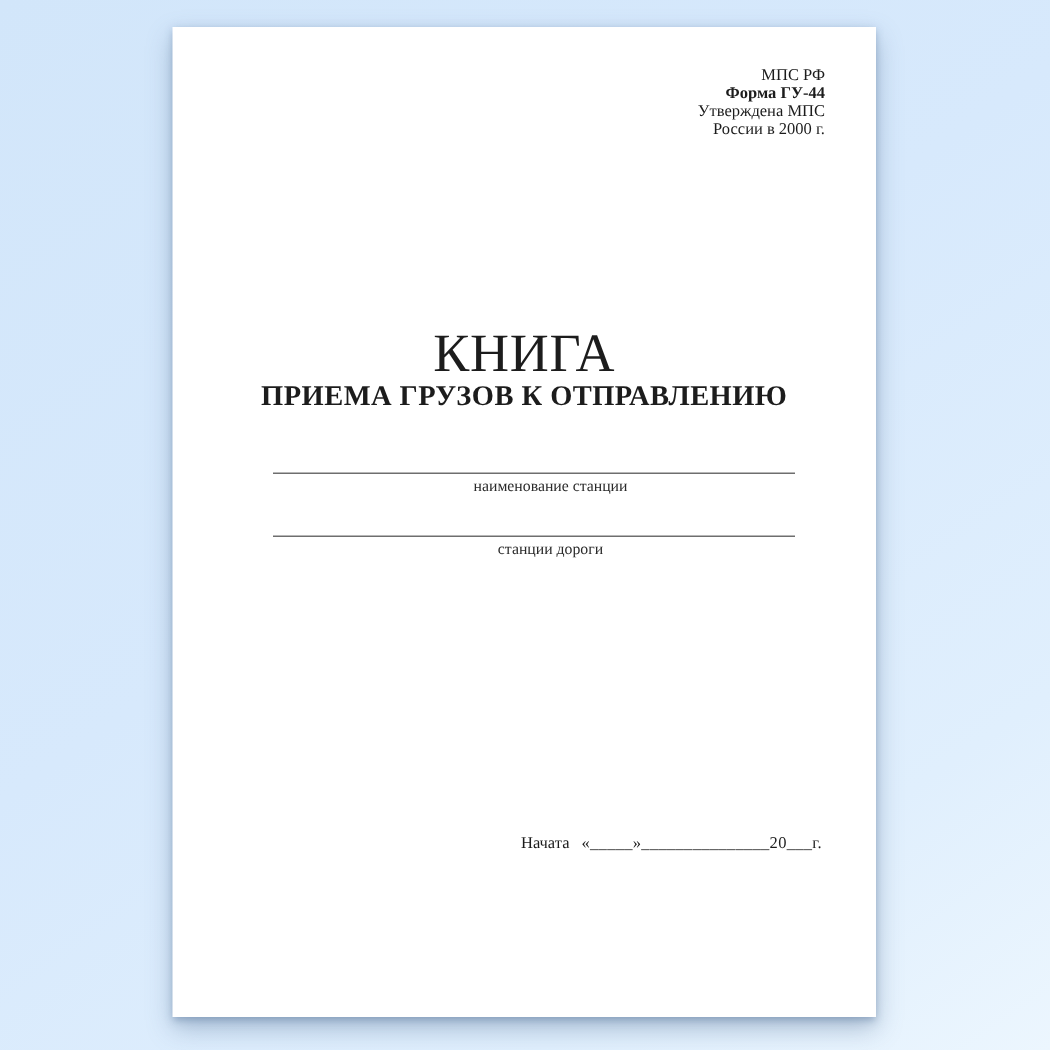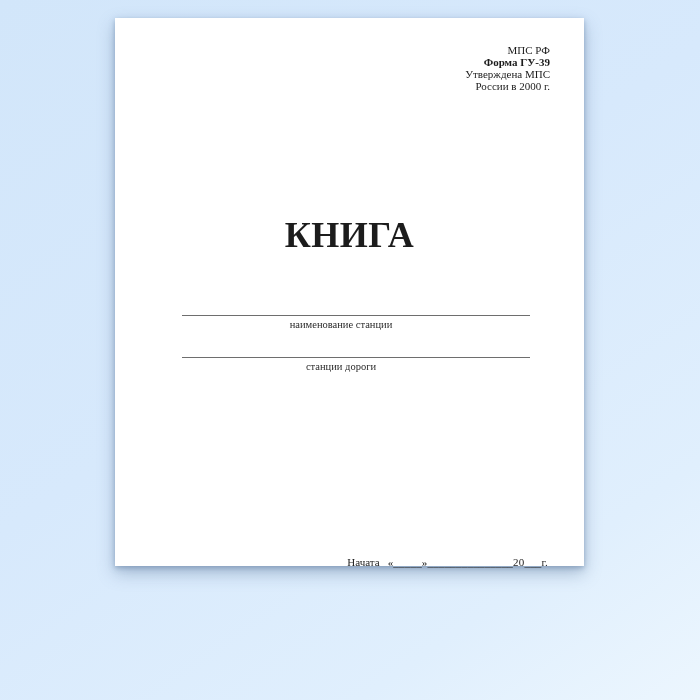--- a/index.html
+++ b/index.html
@@ -13,21 +13,21 @@
     background: linear-gradient(145deg, #d2e6fa 0%, #d7e9fc 45%, #e0effd 80%, #ecf6fe 100%);
     font-family: "Liberation Serif", "DejaVu Serif", serif;
     color: #1c1c1c;
     position: relative;
   }
   .sheet {
     position: absolute;
     left: 115px;
     top: 18px;
     width: 469px;
-    height: 548px;
+    height: 660px;
     background: #ffffff;
     box-shadow: 0 2px 5px rgba(96, 124, 160, 0.50),
                 0 7px 16px rgba(96, 124, 160, 0.45);
   }
   .form-header {
     position: absolute;
     top: 26px;
     right: 34px;
     text-align: right;
     font-size: 11px;
@@ -38,21 +38,21 @@
     font-weight: bold;
   }
   .doc-title {
     position: absolute;
     top: 199px;
     left: 0;
     width: 100%;
     text-align: center;
     font-size: 36px;
     line-height: 36px;
-    font-weight: bold;
+    font-weight: normal;
     letter-spacing: 0.5px;
   }
   .doc-subtitle {
     position: absolute;
     top: 236px;
     left: 0;
     width: 100%;
     text-align: center;
     font-size: 19px;
     line-height: 22px;
@@ -63,21 +63,21 @@
     position: absolute;
     left: 67px;
     width: 348px;
     height: 10px;
     border-bottom: 1px solid #6e6e6e;
   }
   .fill-line.line-station { top: 287px; }
   .fill-line.line-railway { top: 329px; }
   .line-caption {
     position: absolute;
-    left: 52px;
+    left: 78px;
     width: 348px;
     text-align: center;
     font-size: 10.5px;
     line-height: 12px;
     color: #2a2a2a;
   }
   .line-caption.cap-station { top: 301px; }
   .line-caption.cap-railway { top: 343px; }
   .date-row {
     position: absolute;
@@ -97,26 +97,27 @@
     text-align: center;
   }
 </style>
 </head>
 <body>
 
 <div class="sheet">
 
   <div class="form-header">
     <div>МПС РФ</div>
-    <div class="bold">Форма ГУ-39</div>
+    <div class="bold">Форма ГУ-44</div>
     <div>Утверждена МПС</div>
     <div>России в 2000 г.</div>
   </div>
 
   <div class="doc-title">КНИГА</div>
+  <div class="doc-subtitle">ПРИЕМА ГРУЗОВ К ОТПРАВЛЕНИЮ</div>
 
   <div class="fill-line line-station"></div>
   <div class="line-caption cap-station">наименование станции</div>
 
   <div class="fill-line line-railway"></div>
   <div class="line-caption cap-railway">станции дороги</div>
 
   <div class="date-row row-started">
     <span class="lbl">Начата</span><span class="val">«_____»_______________20___г.</span>
   </div>

